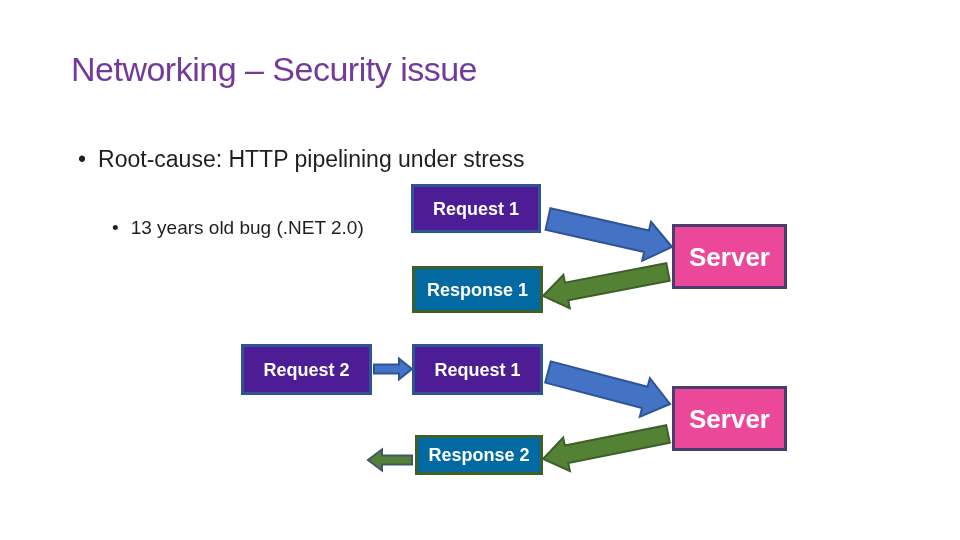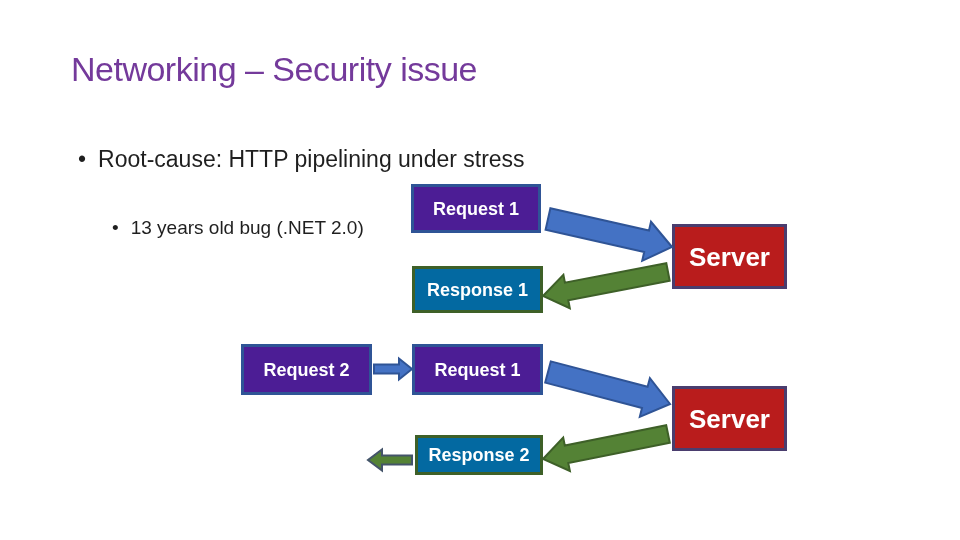--- a/index.html
+++ b/index.html
@@ -60,21 +60,21 @@
     background: #4c1d95;
     border: 3px solid #2F5496;
     font-size: 18px;
   }
   .box-green {
     background: #0369a1;
     border: 3px solid #3E6028;
     font-size: 18px;
   }
   .box-purple {
-    background: #b91c1c;
+    background: #ec4899;
     border: 3px solid #4A3D6E;
     font-size: 26px;
     text-align: right;
   }
   #req1-top    { left: 411px; top: 184px; width: 130px; height: 49px; }
   #server1     { left: 672px; top: 224px; width: 115px; height: 65px; }
   #resp1       { left: 412px; top: 266px; width: 131px; height: 47px; }
   #req2        { left: 241px; top: 344px; width: 131px; height: 51px; }
   #req1-bottom { left: 412px; top: 344px; width: 131px; height: 51px; }
   #server2     { left: 672px; top: 386px; width: 115px; height: 65px; }

